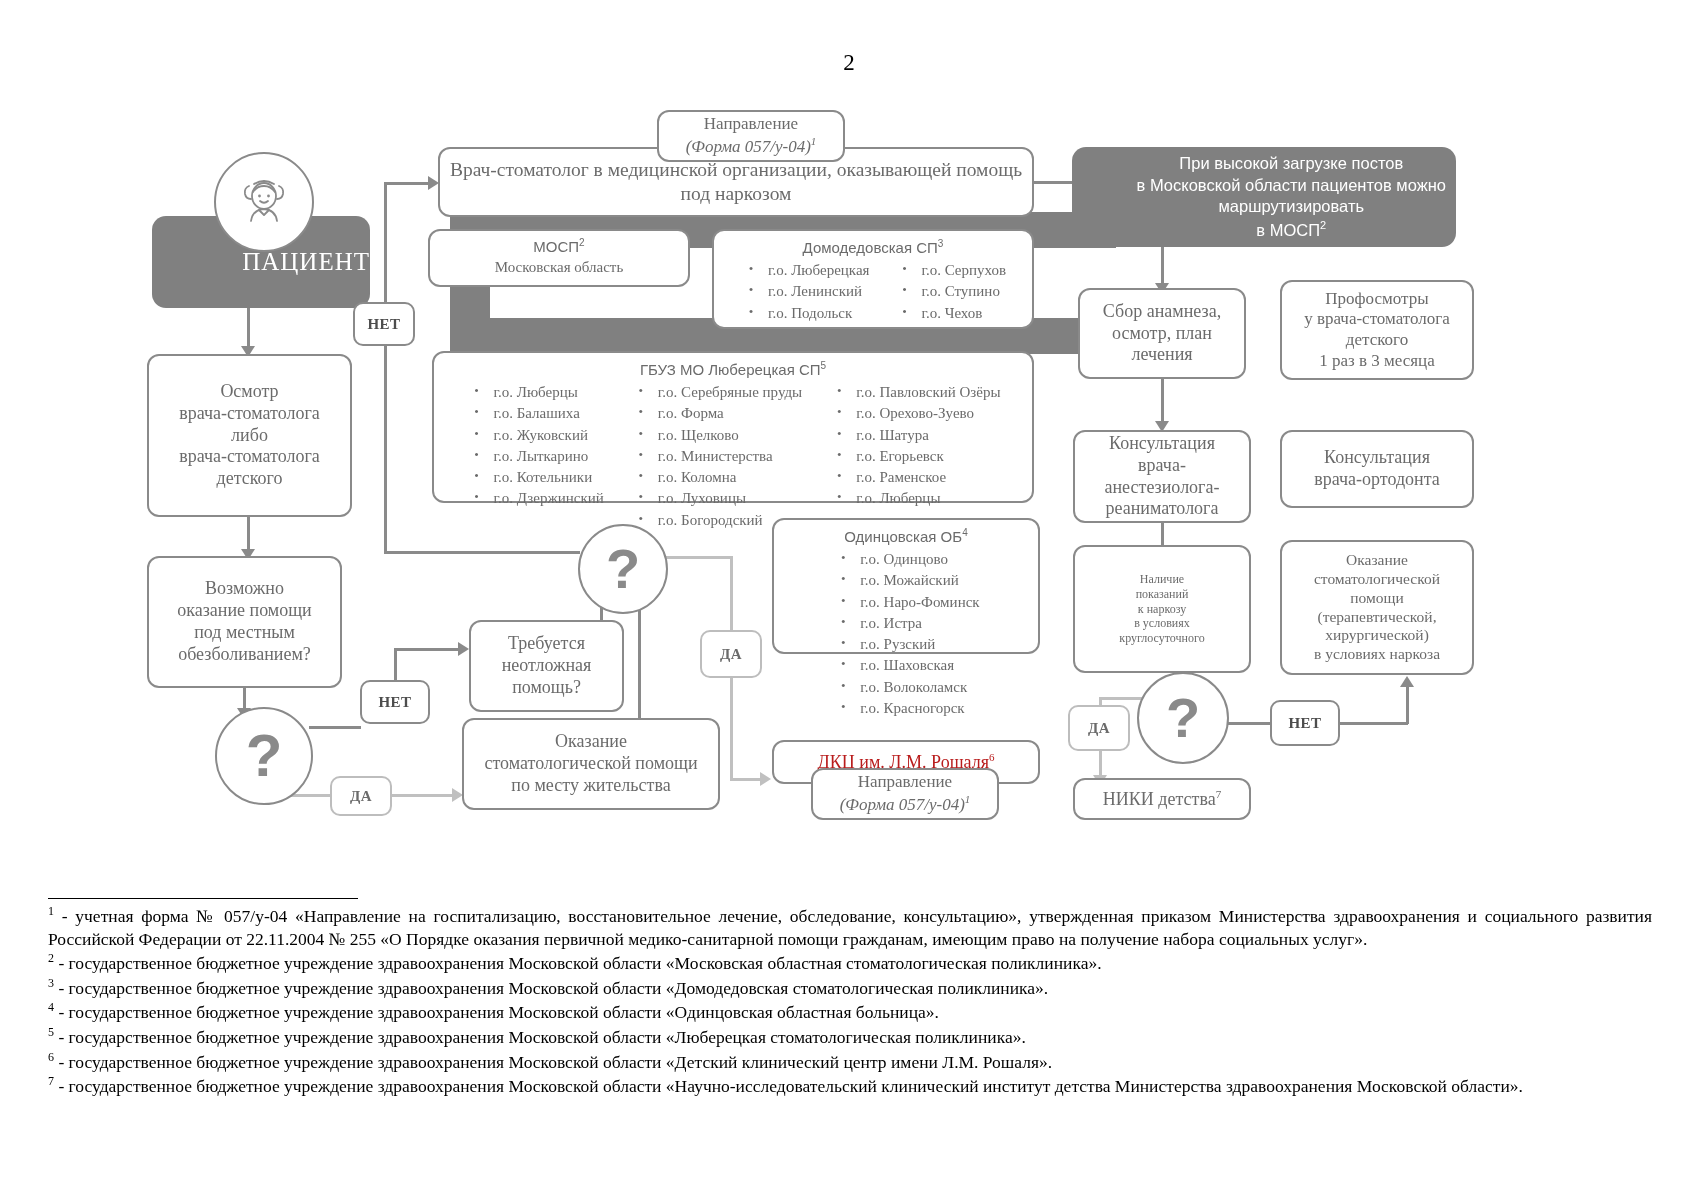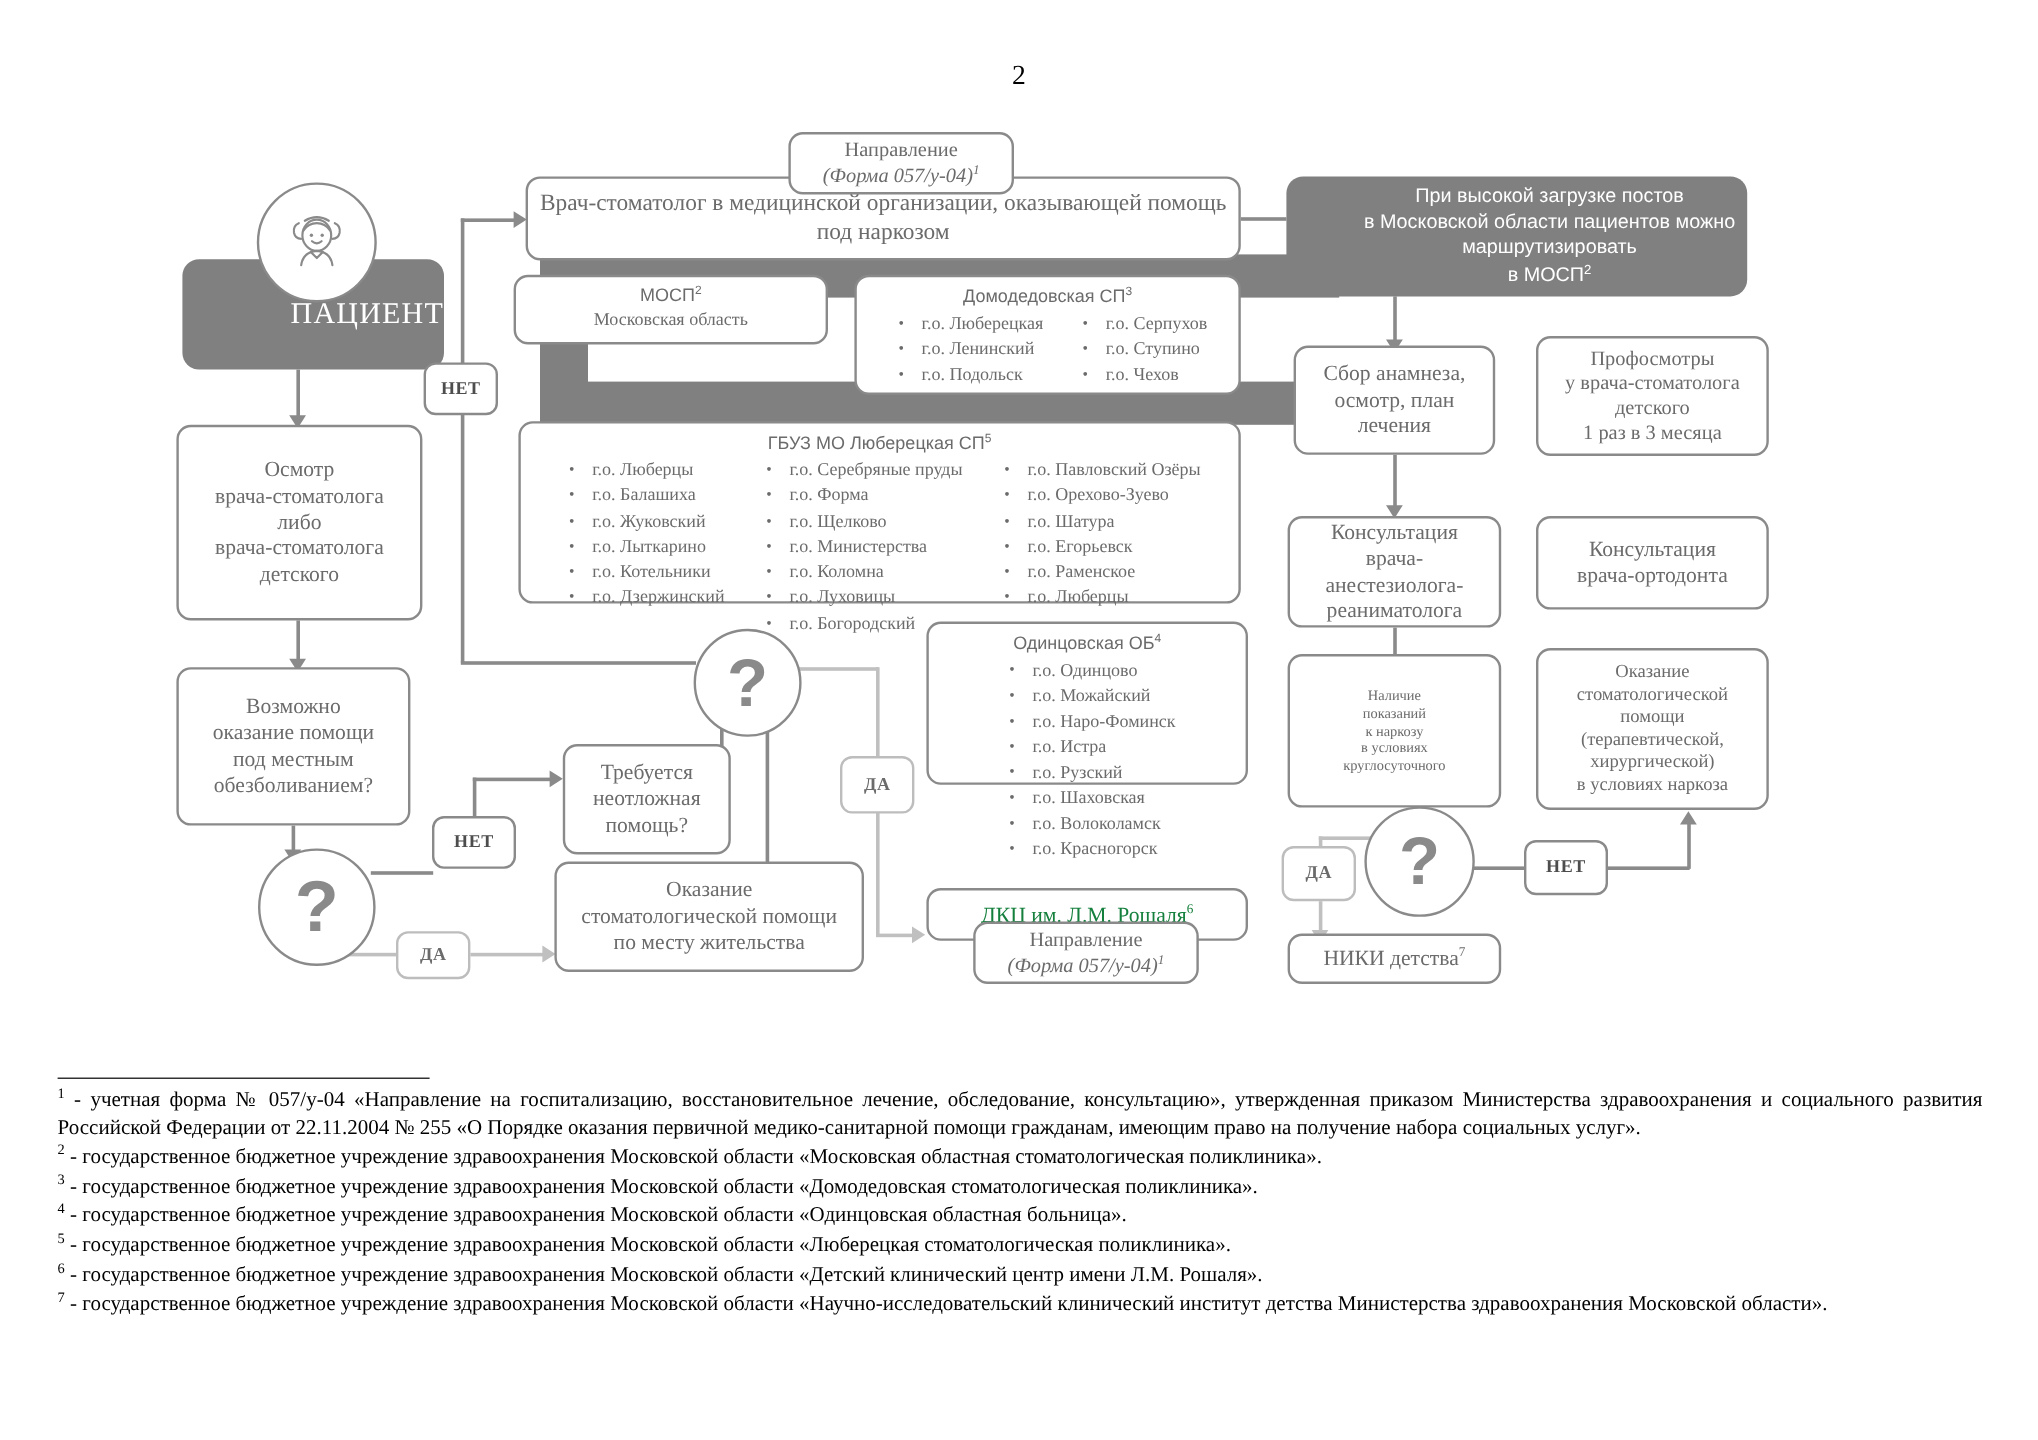--- a/index.html
+++ b/index.html
@@ -247,21 +247,21 @@
   <div class="arw right" style="left:458px; top:642px;"></div>
 
   <div class="yn light" style="left:330px; top:776px; width:62px; height:40px;">
     <span>ДА</span>
   </div>
   <div class="ln light" style="left:260px; top:800px; width:2.5px; height:-0px;"></div>
   <div class="ln light" style="left:260px; top:794px; width:72px; height:2.5px;"></div>
   <div class="ln light" style="left:392px; top:794px; width:62px; height:2.5px;"></div>
   <div class="arw right light" style="left:452px; top:788px;"></div>
 
-  <div class="rbox" style="left:469px; top:620px; width:140px; height:92px; font-size:18px;">
+  <div class="rbox" style="left:469px; top:620px; width:155px; height:92px; font-size:18px;">
     <div class="inner" style="white-space:pre-line;">Требуется
 неотложная
 помощь?</div>
   </div>
 
   <div class="rbox" style="left:462px; top:718px; width:258px; height:92px; font-size:18px;">
     <div class="inner" style="white-space:pre-line;">Оказание
 стоматологической помощи
 по месту жительства</div>
   </div>
@@ -478,21 +478,21 @@
           </div>
         <div class="li">
             <span class="bull">•</span>
             <span class="txt">г.о. Красногорск</span>
           </div>
       </div>
     </div>
   </div>
 
   <div class="panel" style="left:772px; top:740px; width:268px; height:44px; display:flex; align-items:center; justify-content:center;">
-    <div style="text-align:center;font-size:18px;color:#15803d;font-family:'Liberation Serif',serif;">
+    <div style="text-align:center;font-size:18px;color:#b91c1c;font-family:'Liberation Serif',serif;">
       <span>ДКЦ им. Л.М. Рошаля</span><sup style="font-size:11px;">6</sup>
     </div>
   </div>
 
   <div class="rbox" style="left:811px; top:768px; width:188px; height:52px; font-size:17px; z-index:9;">
     <div class="inner">
       <div>Направление</div>
       <div style="font-style:italic;">
         <span>(Форма 057/у-04)</span><sup style="font-size:11px;">1</sup>
       </div>

